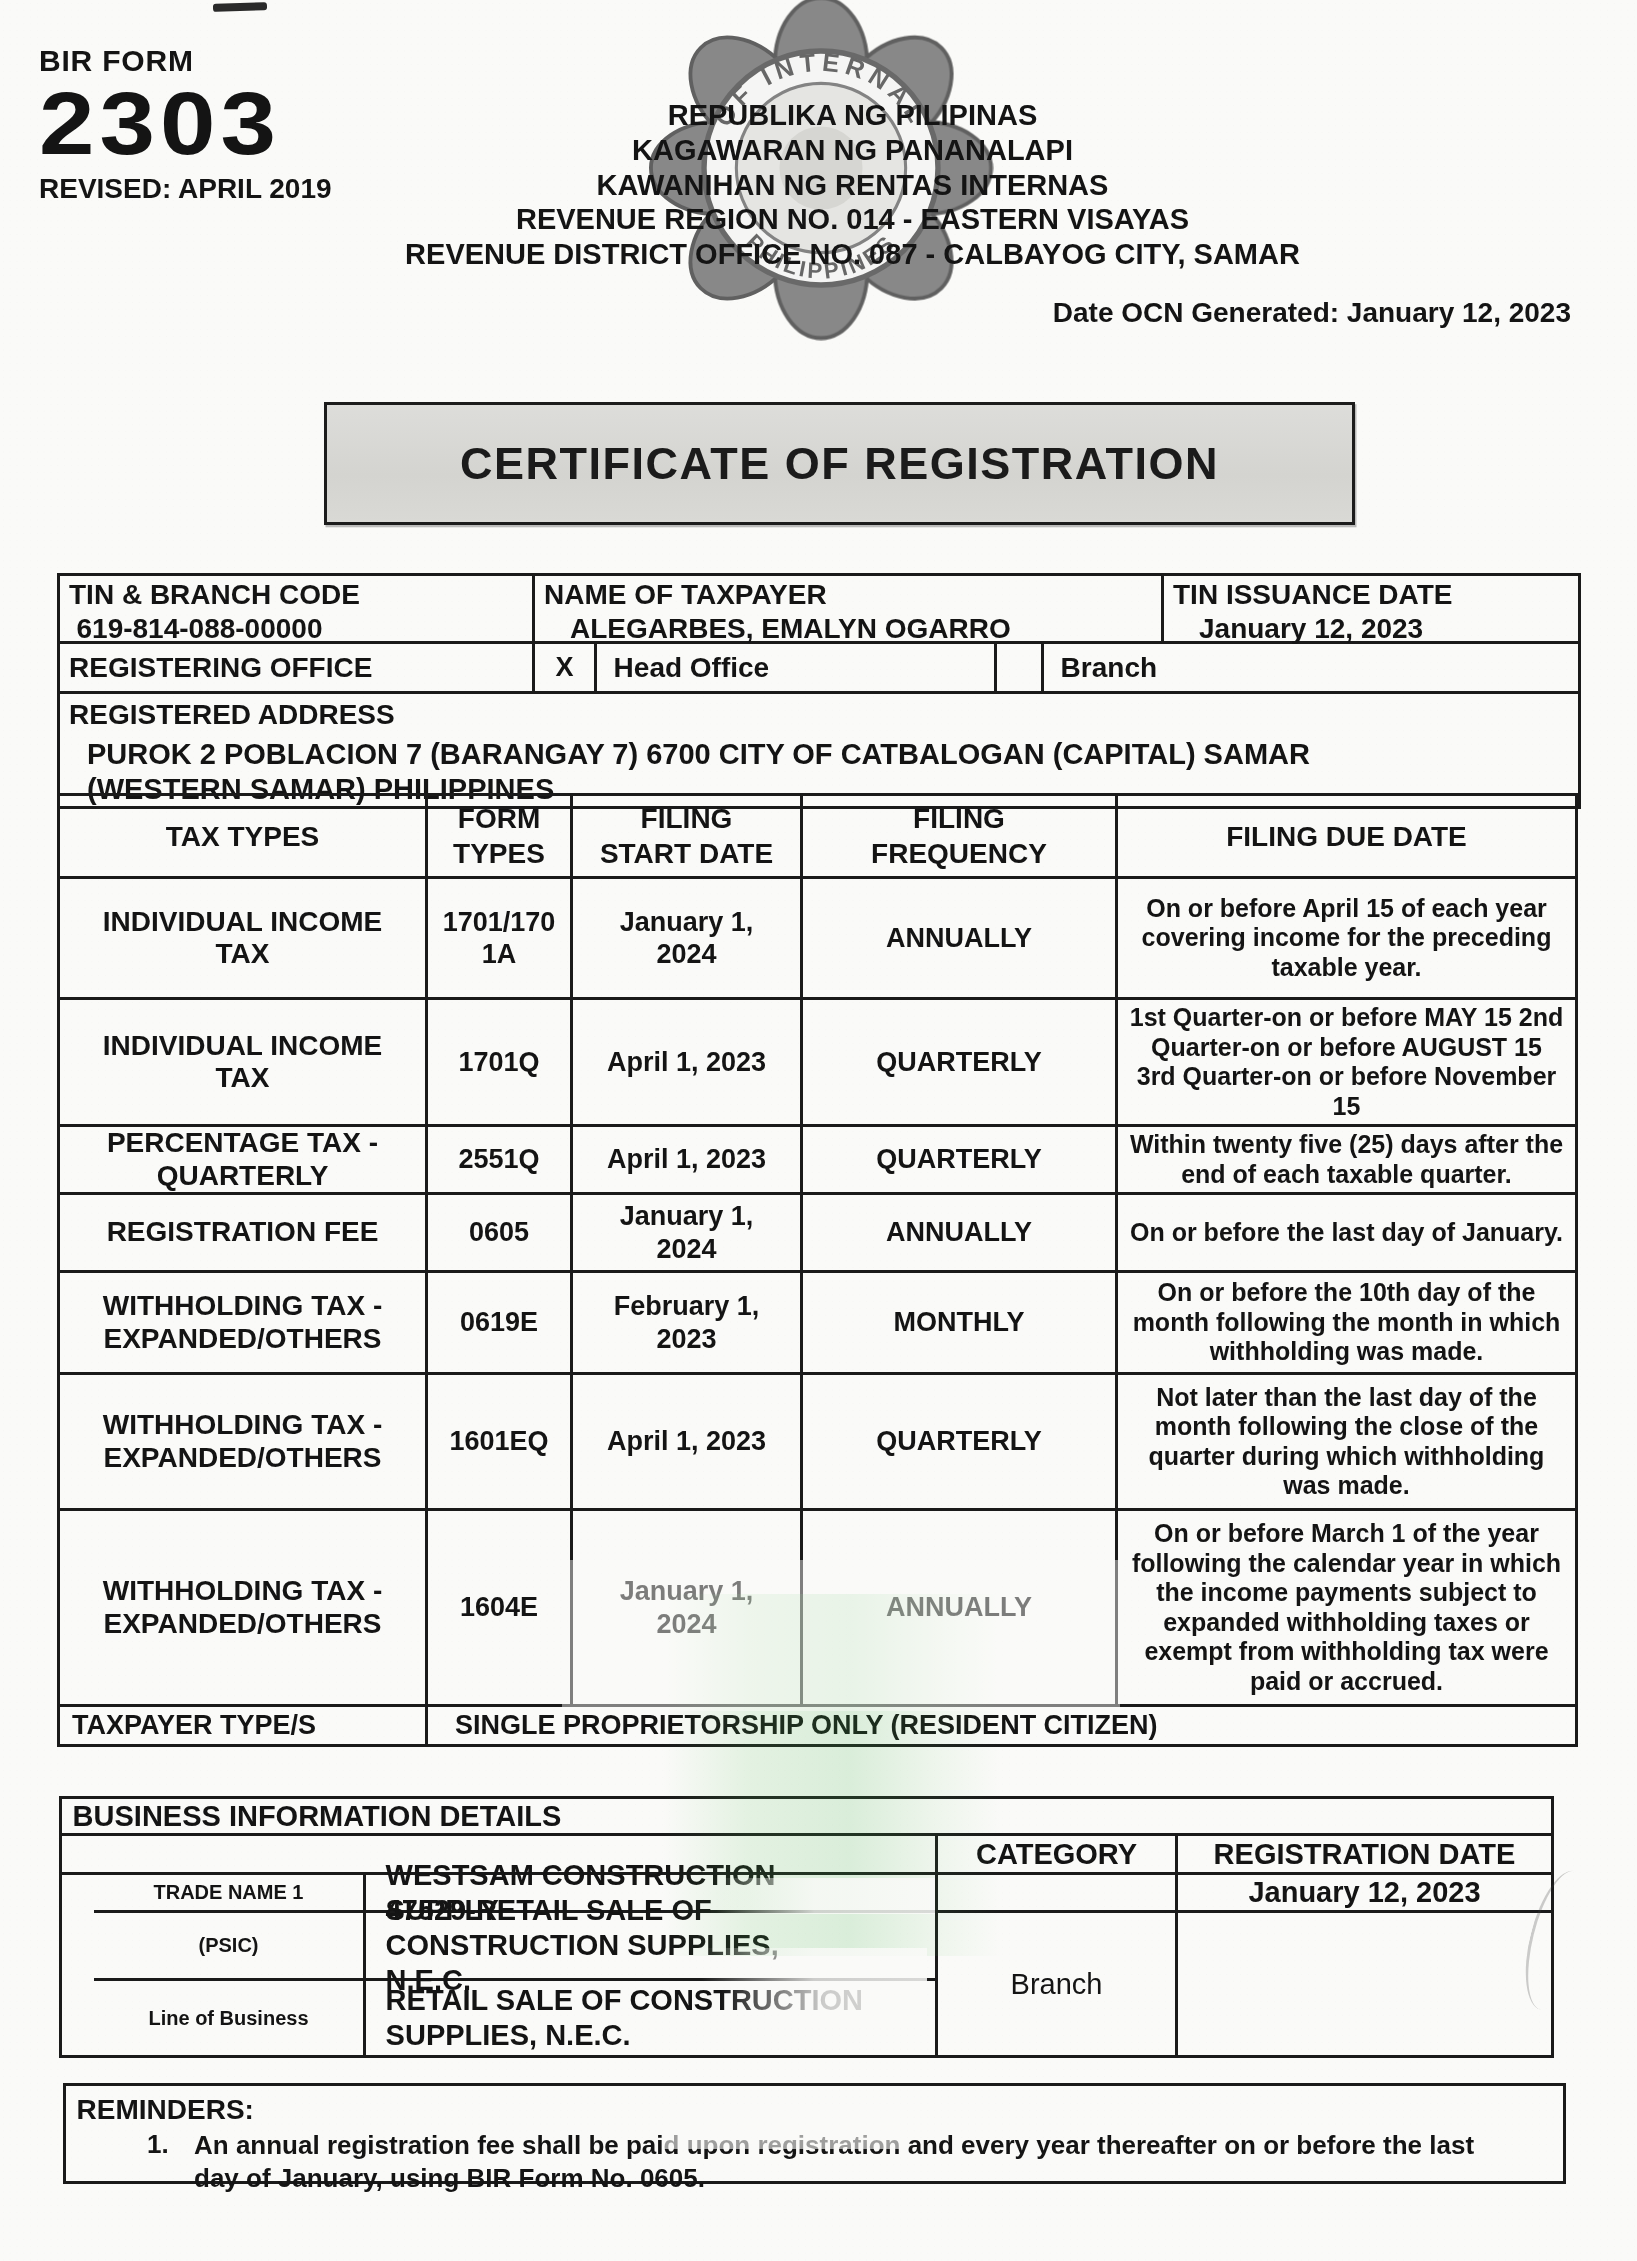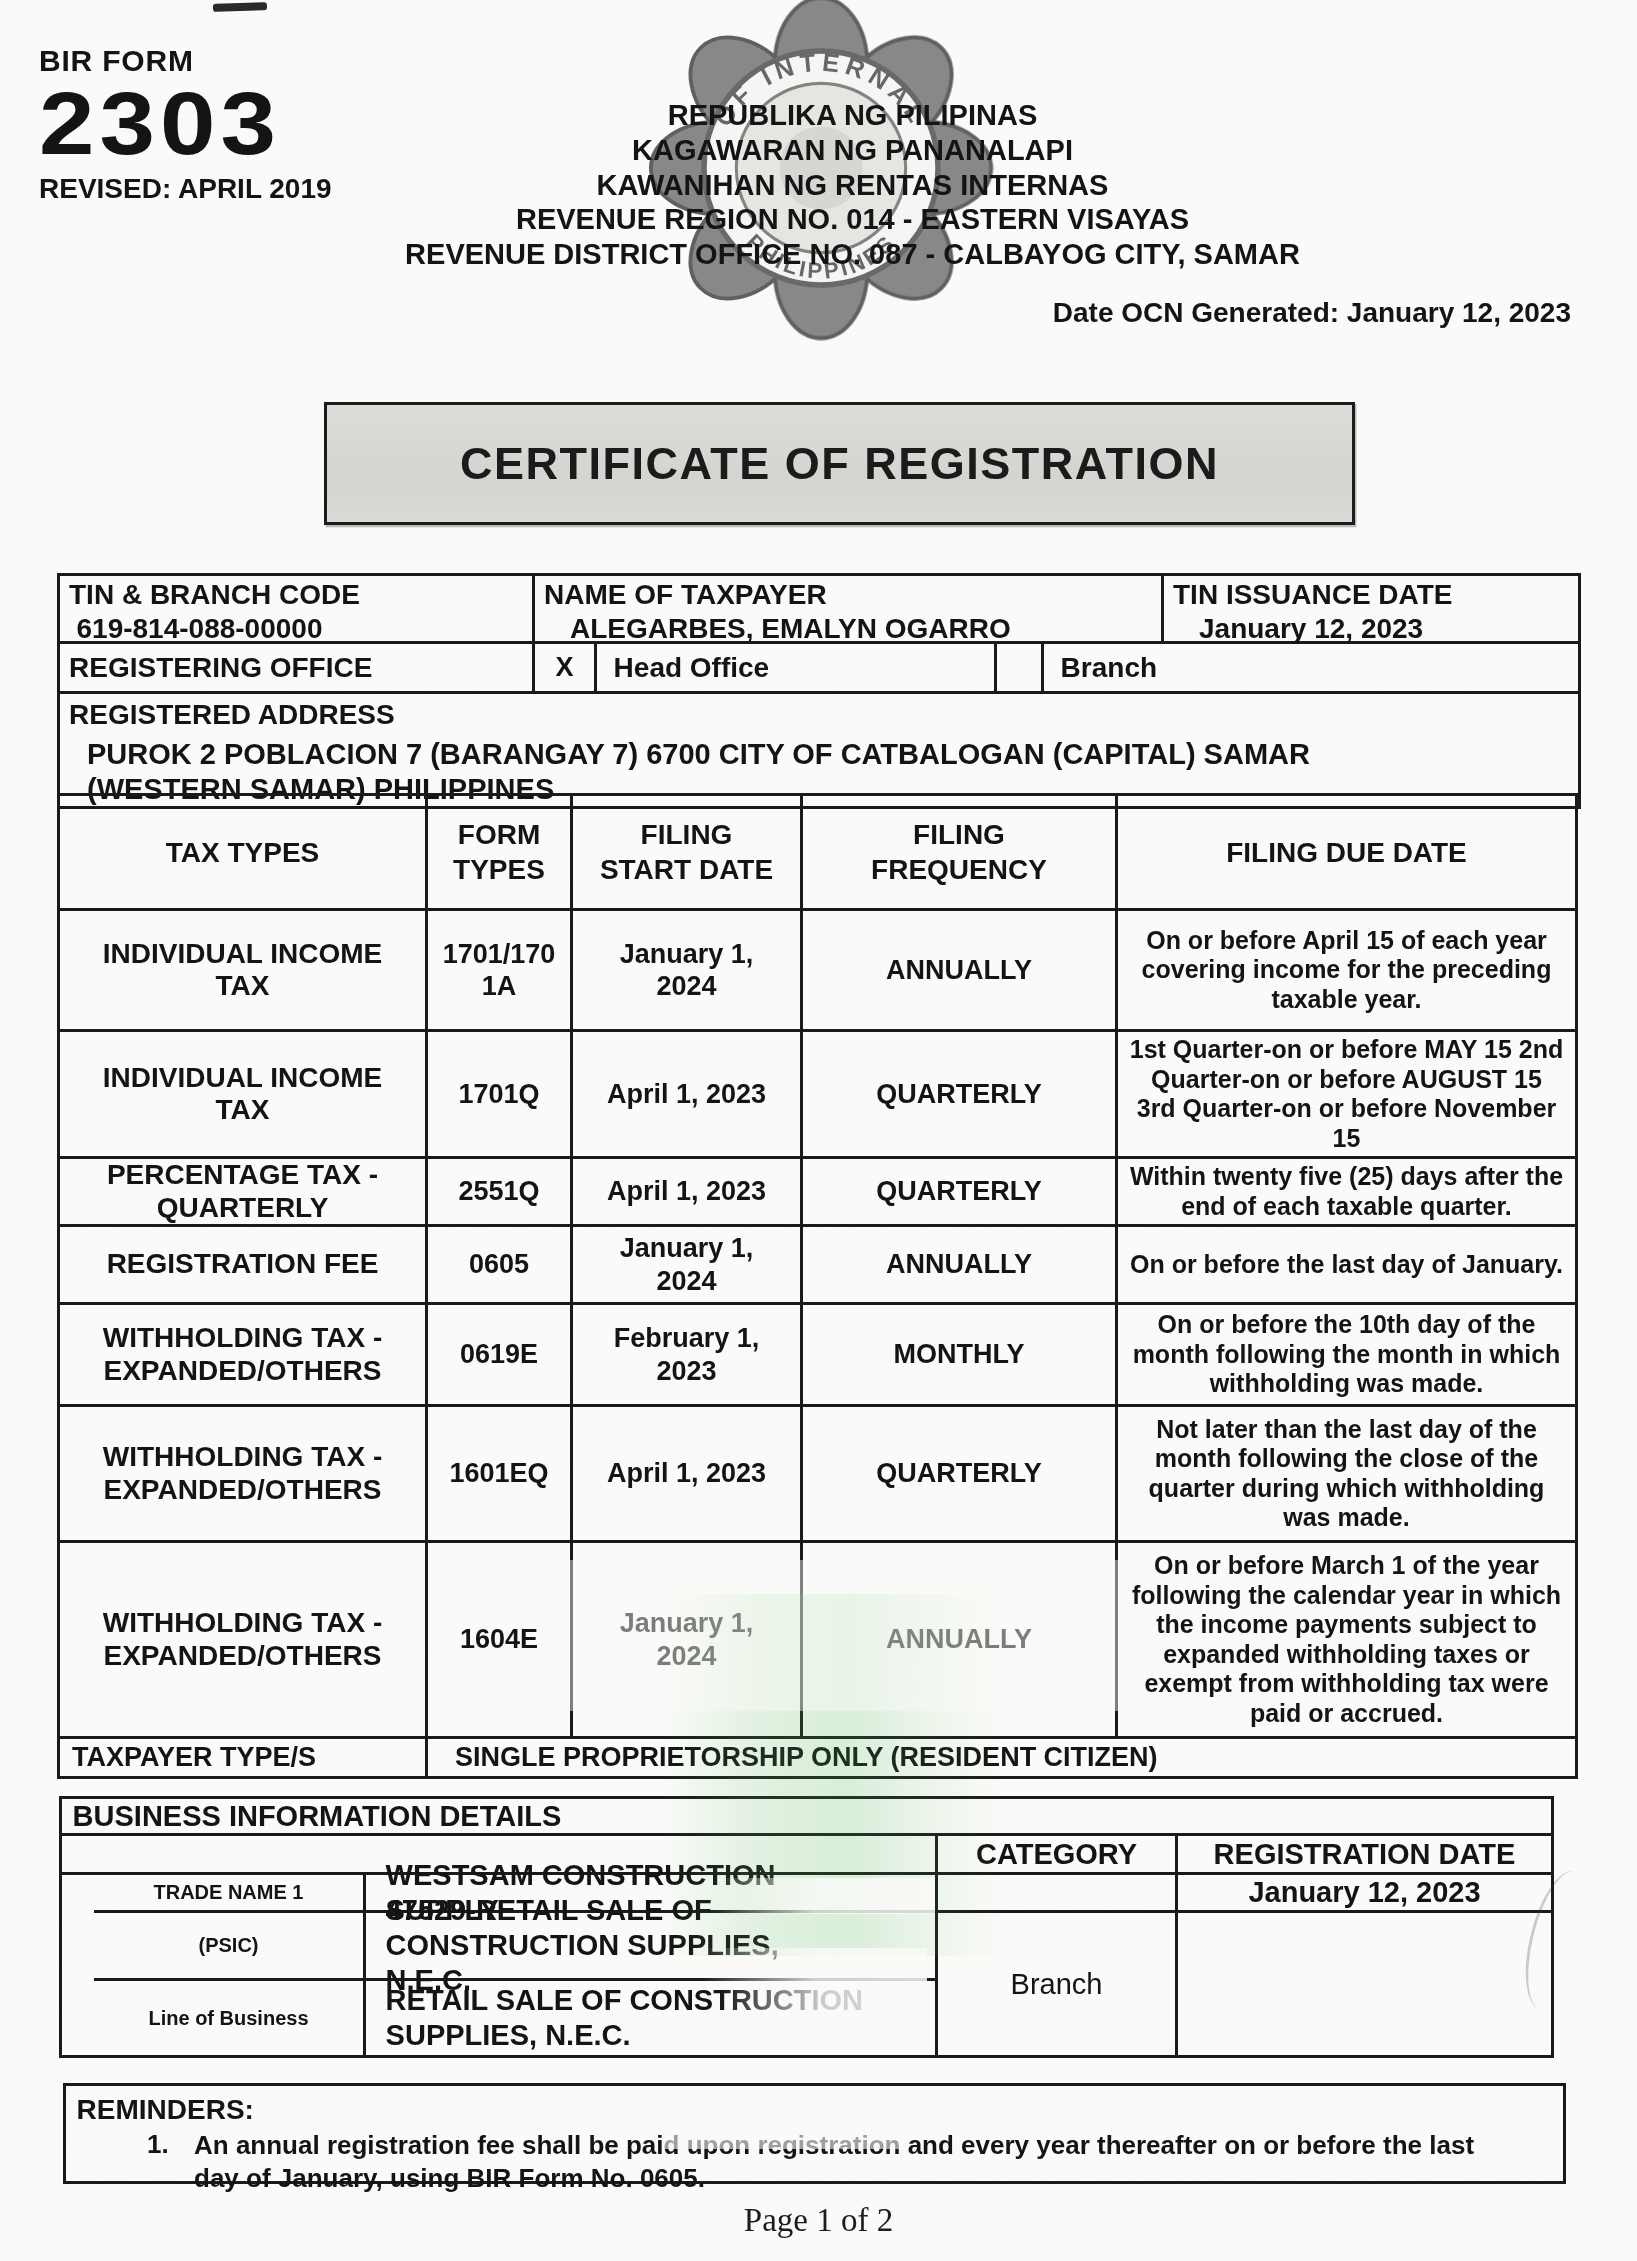--- a/index.html
+++ b/index.html
@@ -54,21 +54,21 @@
   .ro-ho { width:400px; padding-left:16.6px; font-size:28px; }
   .ro-empty { width:47px; }
   .ro-br { flex:1; padding-left:16.6px; font-size:28px; }
   .r3 { display:block; height:107px; padding:4.5px 0 0 9px; }
   .addr { max-width:1342px; font-size:29px; line-height:1.22; padding:6px 0 0 18px; }
   
   .tax-table { position:absolute; left:57px; top:793px; width:1518px; border-collapse:collapse; table-layout:fixed; }
   .tax-table th, .tax-table td { border:3px solid #1a1a1a; vertical-align:middle; text-align:center; }
   .tax-table { border:3.8px solid #1a1a1a; }
   .tax-table th { font-size:28px; font-weight:bold; white-space:pre-line; line-height:1.25; }
-  .tr-head { height:115px; }
+  .tr-head { height:83px; }
   .tr-1 { height:121px; } .tr-2 { height:121px; } .tr-3 { height:65px; }
   .tr-4 { height:78px; } .tr-5 { height:102px; } .tr-6 { height:136px; }
   .tr-7 { height:196px; } .tr-tt { height:40px; }
   .cell-tax { font-size:28px; font-weight:bold; padding:0 32px; line-height:1.15; }
   .cell-form { font-size:27px; font-weight:bold; word-break:break-all; padding:0 7.5px; line-height:1.2; }
   .cell-start { font-size:27px; font-weight:bold; padding:0 18px; line-height:1.2; }
   .cell-freq { font-size:27px; font-weight:bold; }
   .cell-due { font-size:25px; font-weight:bold; padding:3px 11px; line-height:1.18; }
   .tt-label { font-size:27px; font-weight:bold; text-align:left !important; padding-left:12px; }
   .tt-value { font-size:27px; font-weight:bold; text-align:left !important; padding-left:27px; }
@@ -293,21 +293,20 @@
   </div>
 
   <div class="reminders">
     <div class="rem-title">REMINDERS:</div>
     <div class="rem-item">
       <span class="rem-num">1.</span>
       <span class="rem-text">An annual registration fee shall be paid upon registration and every year thereafter on or before the last day of January, using BIR Form No. 0605.</span>
     </div>
   </div>
 
-  <div class="footer">Page 1 of 2</div>
 
   <div class="green-streak"></div>
   <div class="wash wash-1604e"></div>
   <div class="wash wash-trade"></div>
   <div class="wash wash-psic"></div>
   <div class="wash wash-lob"></div>
   <div class="wash wash-rem"></div>
   <div class="squiggle"></div>
 
 </div>

